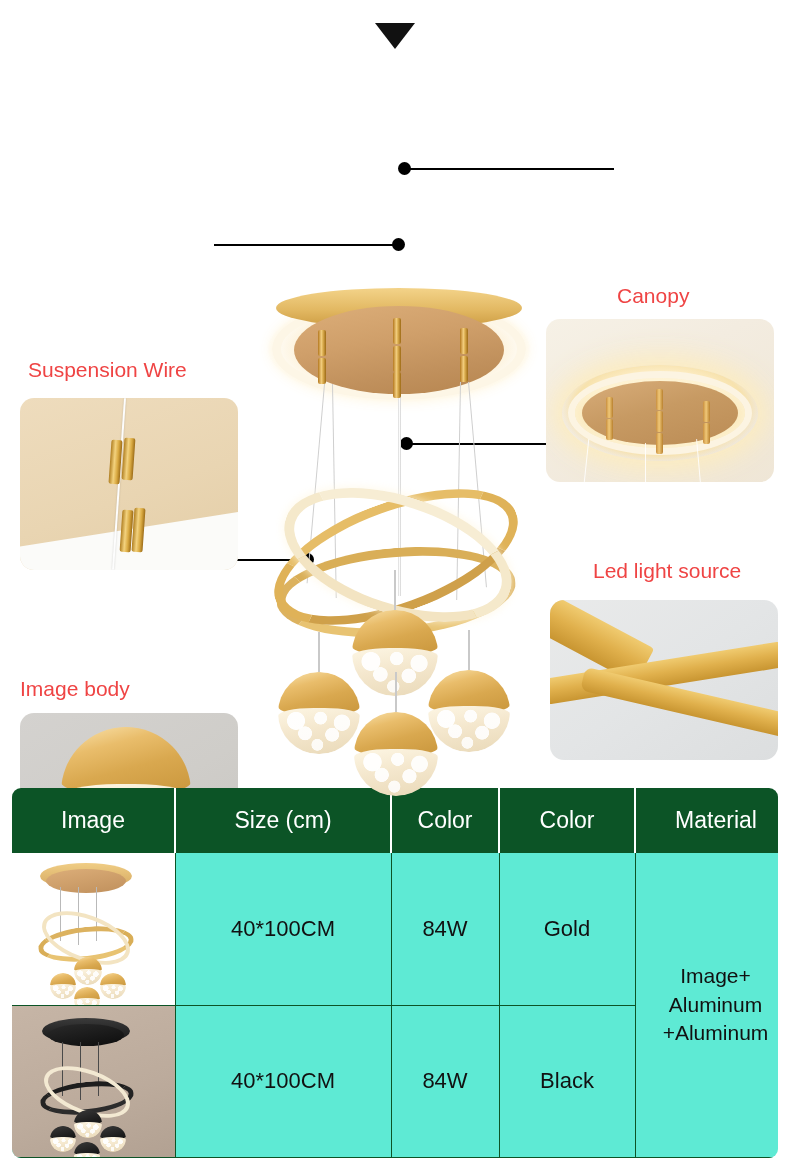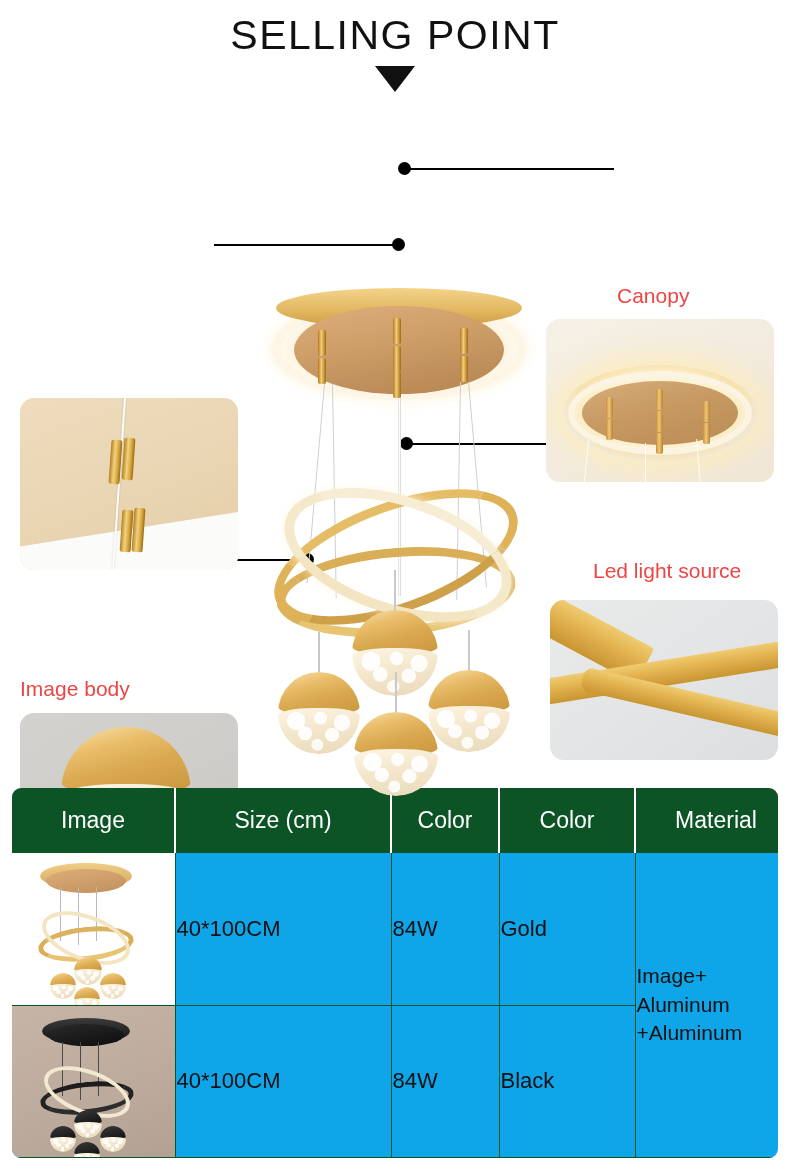--- a/index.html
+++ b/index.html
@@ -169,21 +169,21 @@
   }
   table{border-collapse:collapse;width:100%;height:100%;table-layout:fixed;}
   thead th{
     background:#0c5426;color:#ffffff;font-weight:400;font-size:23px;
     height:62px;text-align:center;vertical-align:middle;
     border-right:2px solid #ffffff;
     font-family:"Liberation Sans", sans-serif;
   }
   thead th:last-child{border-right:none;}
   tbody td{
-    background:#0ea5e9;color:#111;font-size:22px;vertical-align:middle;
+    background:#5eead4;color:#111;font-size:22px;text-align:center;vertical-align:middle;
     border:1px solid #0c5426;
     font-family:"Liberation Sans", sans-serif;
   }
   tbody td.img-cell{padding:0;border-left:none;}
   .col-image{width:160px;}
   .col-size{width:212px;}
   .col-power{width:104px;}
   .col-color{width:132px;margin-left:44px;}
   .col-material{width:158px;}
   .material-cell{line-height:1.35;font-size:21px;}
@@ -194,21 +194,20 @@
   #thumb-black{background:linear-gradient(160deg,#c6b5a6 0%,#bcab9c 60%,#b2a192 100%);}
   .t-disc{position:absolute;border-radius:50%;}
   .t-wire{position:absolute;width:1px;background:#b9b9b9;}
   .t-ring{position:absolute;border-radius:50%;box-sizing:border-box;}
   .t-ball{position:absolute;border-radius:50%;overflow:hidden;}
 </style>
 </head>
 <body>
 
 <div id="title-block">
-  <div id="page-title">SELLING POINT</div>
   <div id="title-arrow"></div>
 </div>
 
 <div id="hero">
 
   <div id="product">
     <div id="canopy-glow"></div>
     <div id="canopy-ring"></div>
     <div id="canopy-rim"></div>
     <div id="canopy-disc"></div>
@@ -267,20 +266,21 @@
   <div class="leader-dot" style="left:392px;top:108px;"></div>
   <div class="leader" style="left:214px;top:114px;width:184px;"></div>
 
   <div class="leader-dot" style="left:400px;top:307px;"></div>
   <div class="leader" style="left:406px;top:313px;width:184px;"></div>
 
   <div class="leader-dot" style="left:301px;top:423px;"></div>
   <div class="leader" style="left:164px;top:429px;width:143px;"></div>
 
   <div class="callout-label" id="label-canopy">Canopy</div>
+  <div class="callout-label" id="label-suspension">Suspension Wire</div>
   <div class="callout-label" id="label-led">Led light source</div>
   <div class="callout-label" id="label-lampbody">Image body</div>
 
   <div class="inset" id="inset-canopy">
     <div class="ring-glow"></div>
     <div class="ring-band"></div>
     <div class="disc"></div>
     <div class="fit" style="left:60px;top:78px;"></div>
     <div class="fit" style="left:60px;top:100px;"></div>
     <div class="fit" style="left:110px;top:70px;"></div>

